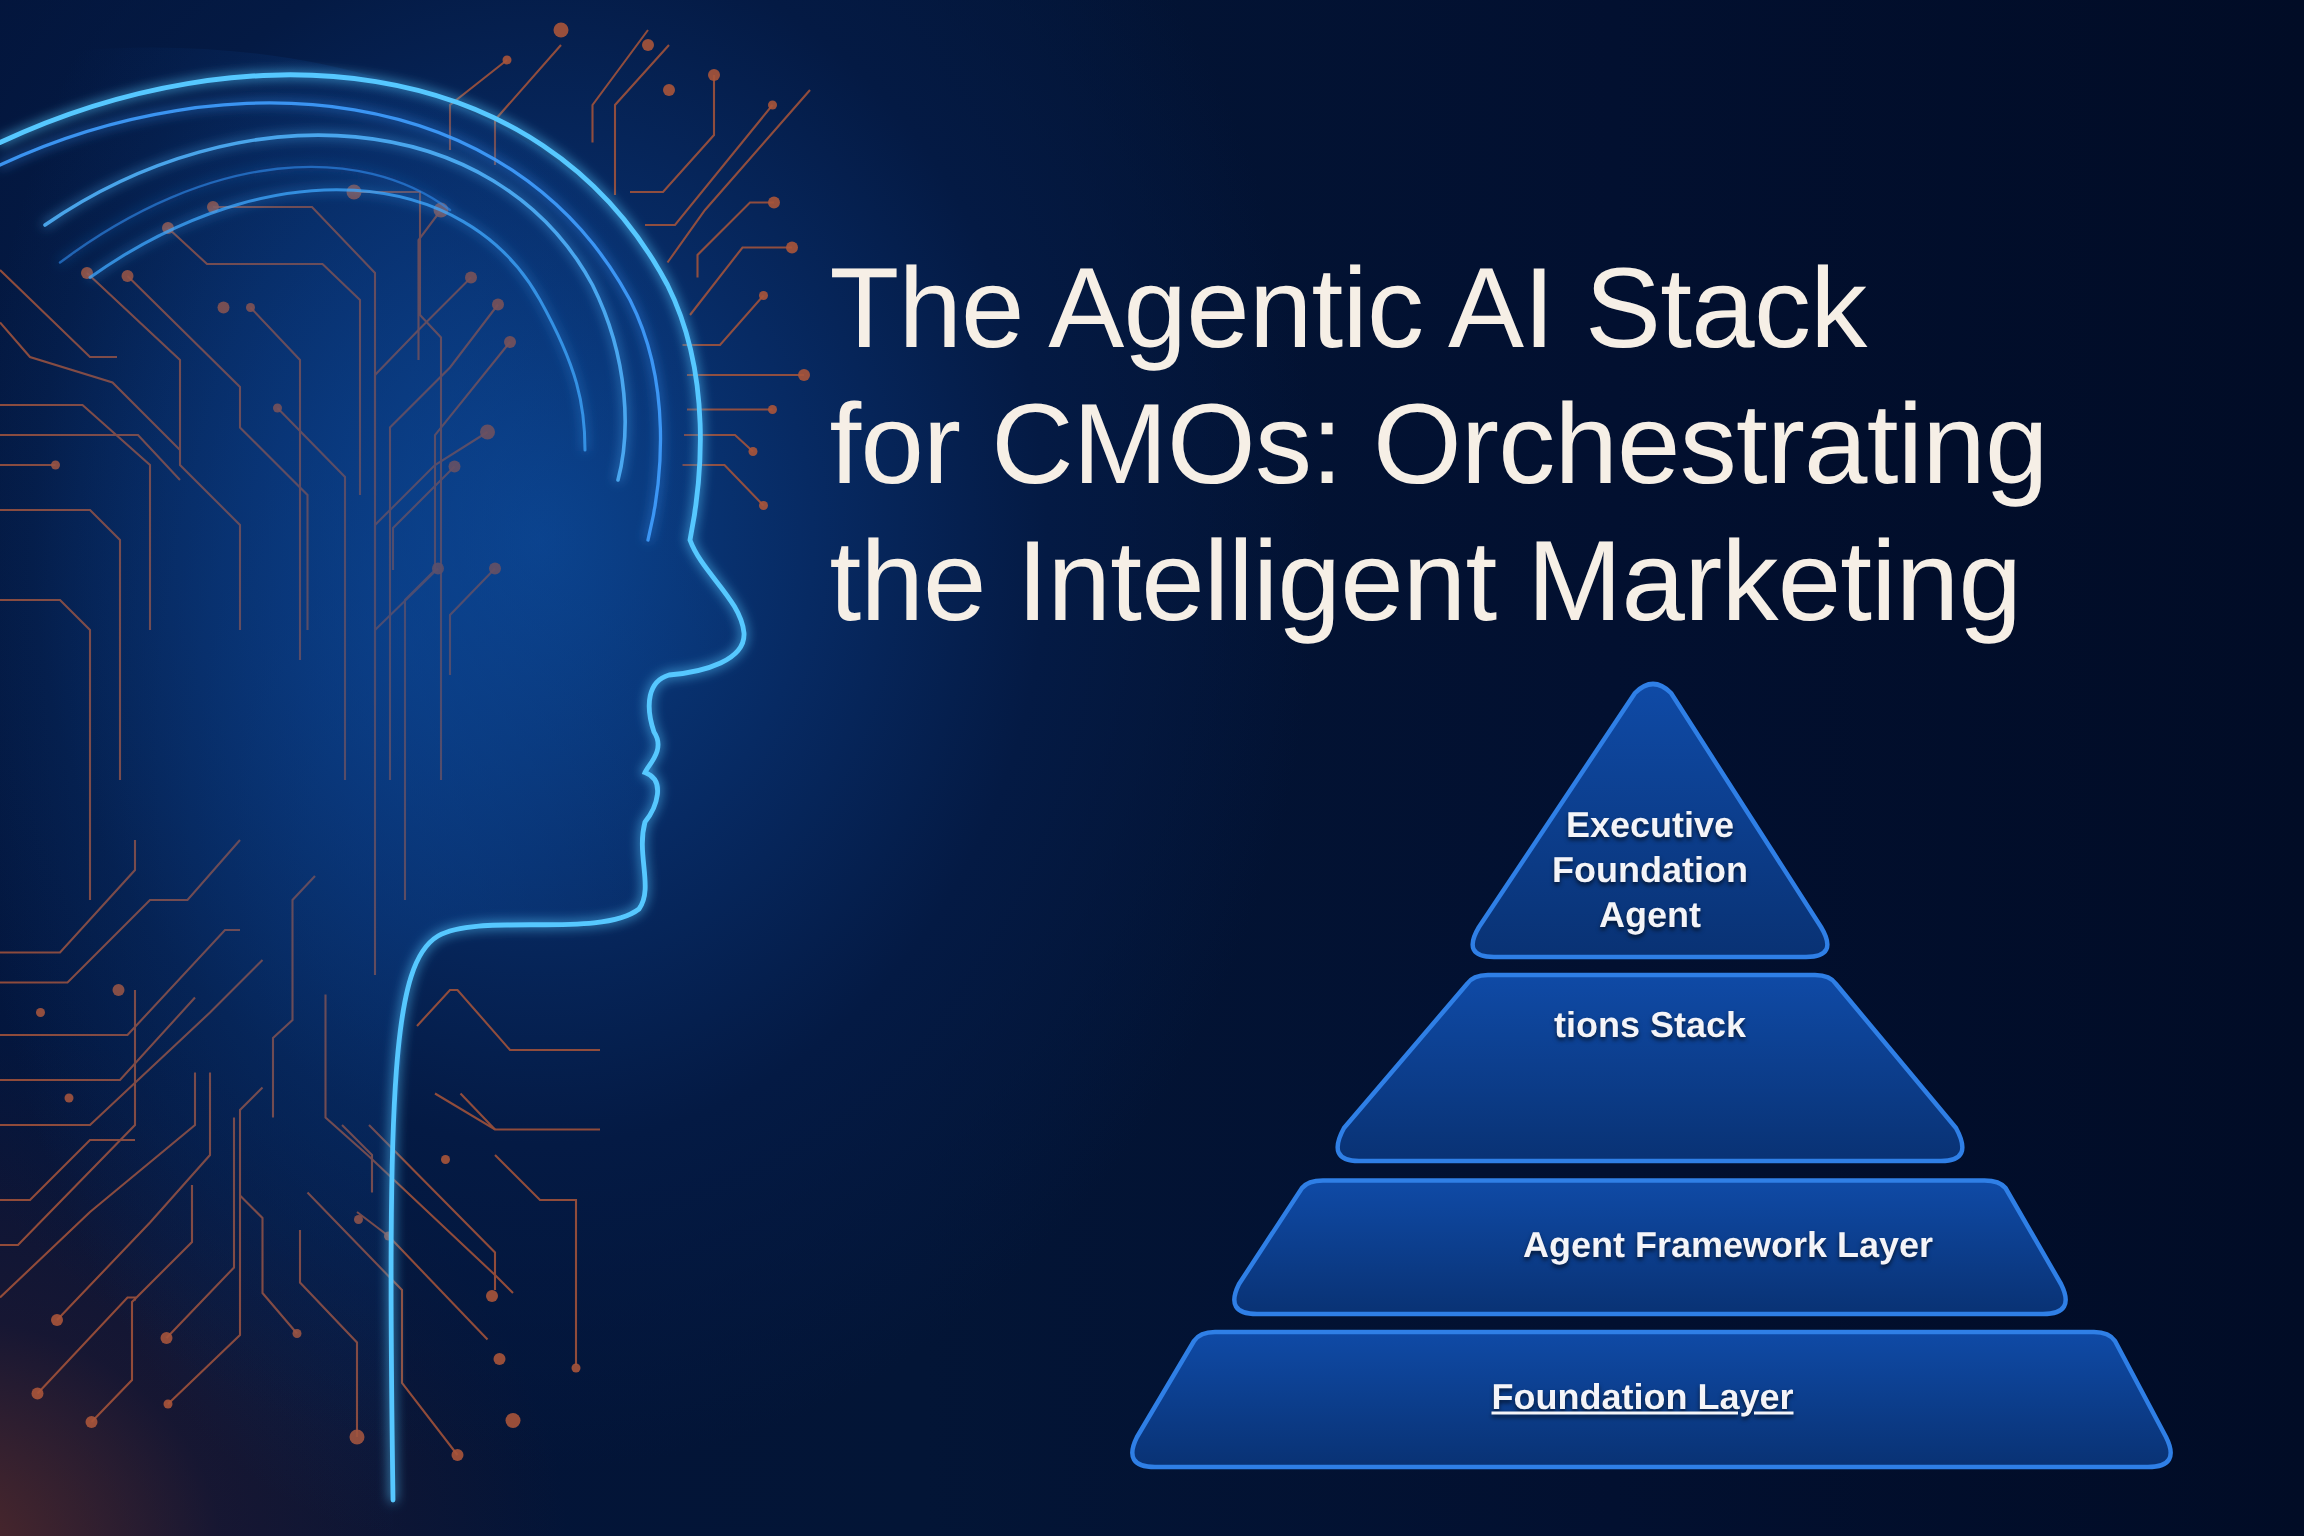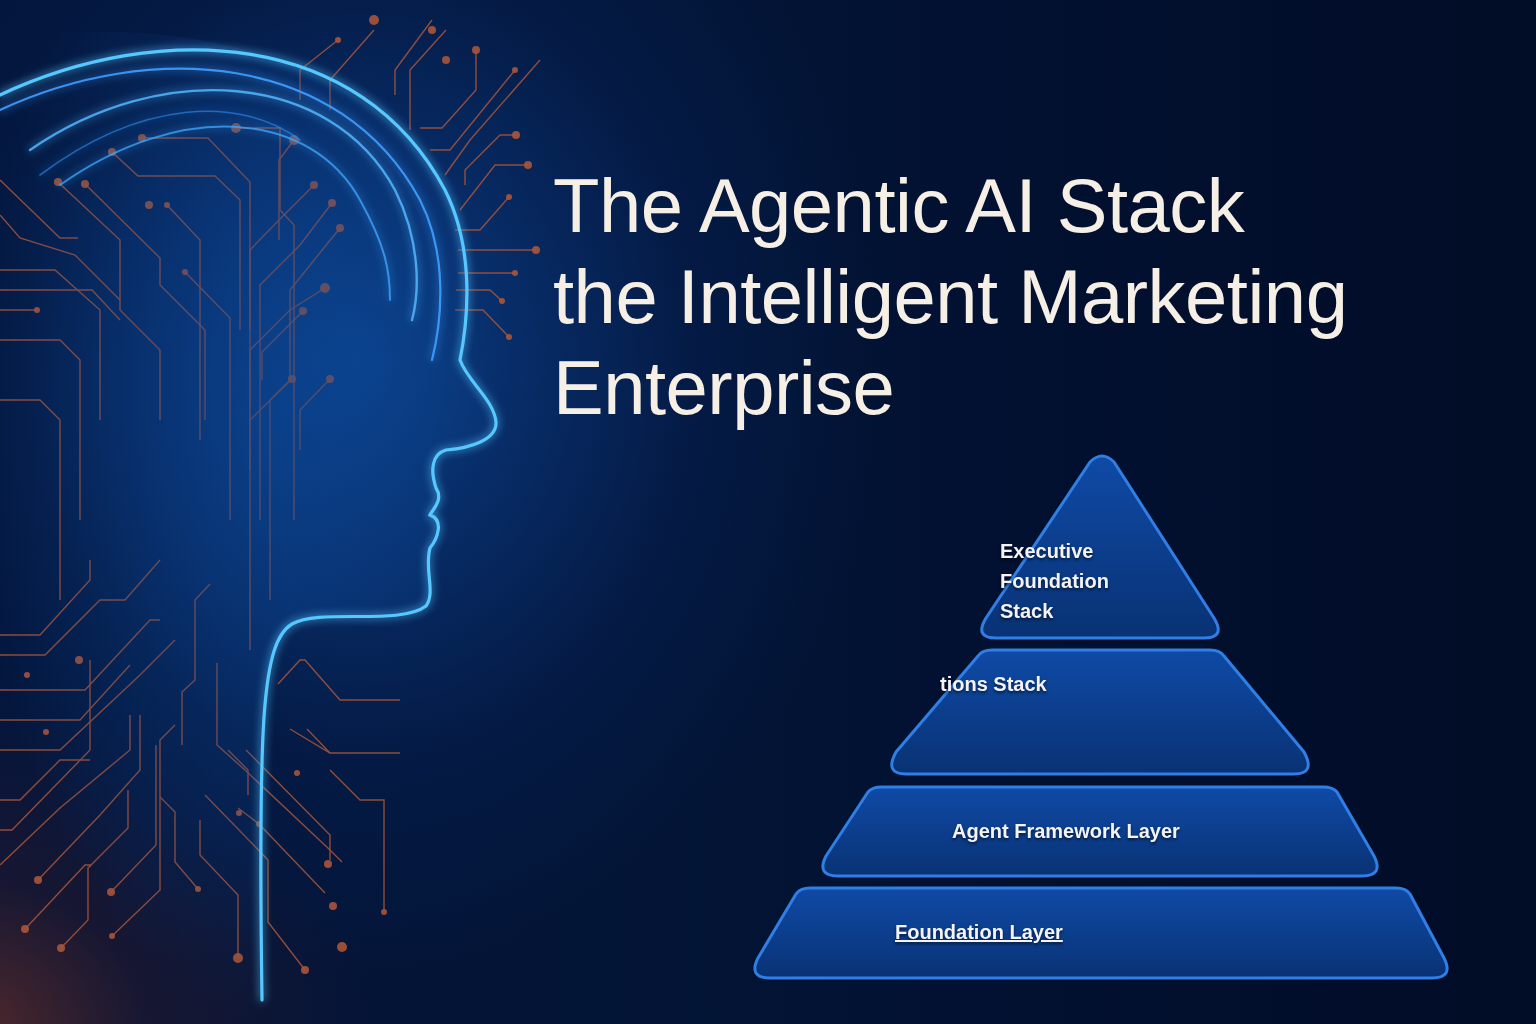--- a/index.html
+++ b/index.html
@@ -14,21 +14,21 @@
   svg.art { position:absolute; left:0; top:0; }
   .title {
     position:absolute; left:553px; top:160px; width:960px;
     font-family:"Liberation Sans", sans-serif; font-weight:400;
     font-size:76px; line-height:91px; color:#f6efe6; letter-spacing:-0.5px;
     margin:0;
   }
   .title span { display:block; white-space:nowrap; }
   .layer-label {
     position:absolute; font-family:"Liberation Sans", sans-serif; font-weight:700;
-    color:#f4f4f8; text-align:left; font-size:20px; line-height:30px;
+    color:#f4f4f8; text-align:center; font-size:24px; line-height:30px;
     text-shadow:0 2px 3px rgba(0,0,0,0.6);
   }
   .layer-label span { display:block; }
 </style>
 </head>
 <body>
 
 <div class="canvas">
 
   <svg class="art" width="1536" height="1024" viewBox="0 0 1536 1024">
@@ -182,28 +182,28 @@
     <g stroke="#2f7fe6" stroke-width="3" fill="url(#pyrFill)" stroke-linejoin="round">
       <path d="M1090 462 Q1102 450 1114 462 L1214 618 Q1226 638 1204 638 L996 638 Q974 638 986 618 Z"></path>
       <path d="M978 656 Q982 650 992 650 L1210 650 Q1220 650 1224 656 L1304 752 Q1316 774 1294 774 L906 774 Q884 774 896 752 Z"></path>
       <path d="M868 792 Q872 787 882 787 L1323 787 Q1333 787 1337 792 L1374 856 Q1384 876 1362 876 L838 876 Q816 876 826 856 Z"></path>
       <path d="M796 894 Q800 888 810 888 L1396 888 Q1406 888 1410 894 L1444 958 Q1454 978 1432 978 L770 978 Q748 978 758 958 Z"></path>
     </g>
   </svg>
 
   <h1 class="title">
     <span>The Agentic AI Stack</span>
+    <span>for CMOs: Orchestrating</span>
     <span>the Intelligent Marketing</span>
-    <span>Enterprise</span>
   </h1>
 
   <div class="layer-label" style="left:1000px; top:536px; width:200px;">
     <span>Executive</span>
     <span>Foundation</span>
-    <span>Stack</span>
+    <span>Agent</span>
   </div>
 
   <div class="layer-label" style="left:940px; top:669px; width:320px;">
     <span>tions Stack</span>
   </div>
 
   <div class="layer-label" style="left:952px; top:816px; width:400px;">
     <span>Agent Framework Layer</span>
   </div>
 

